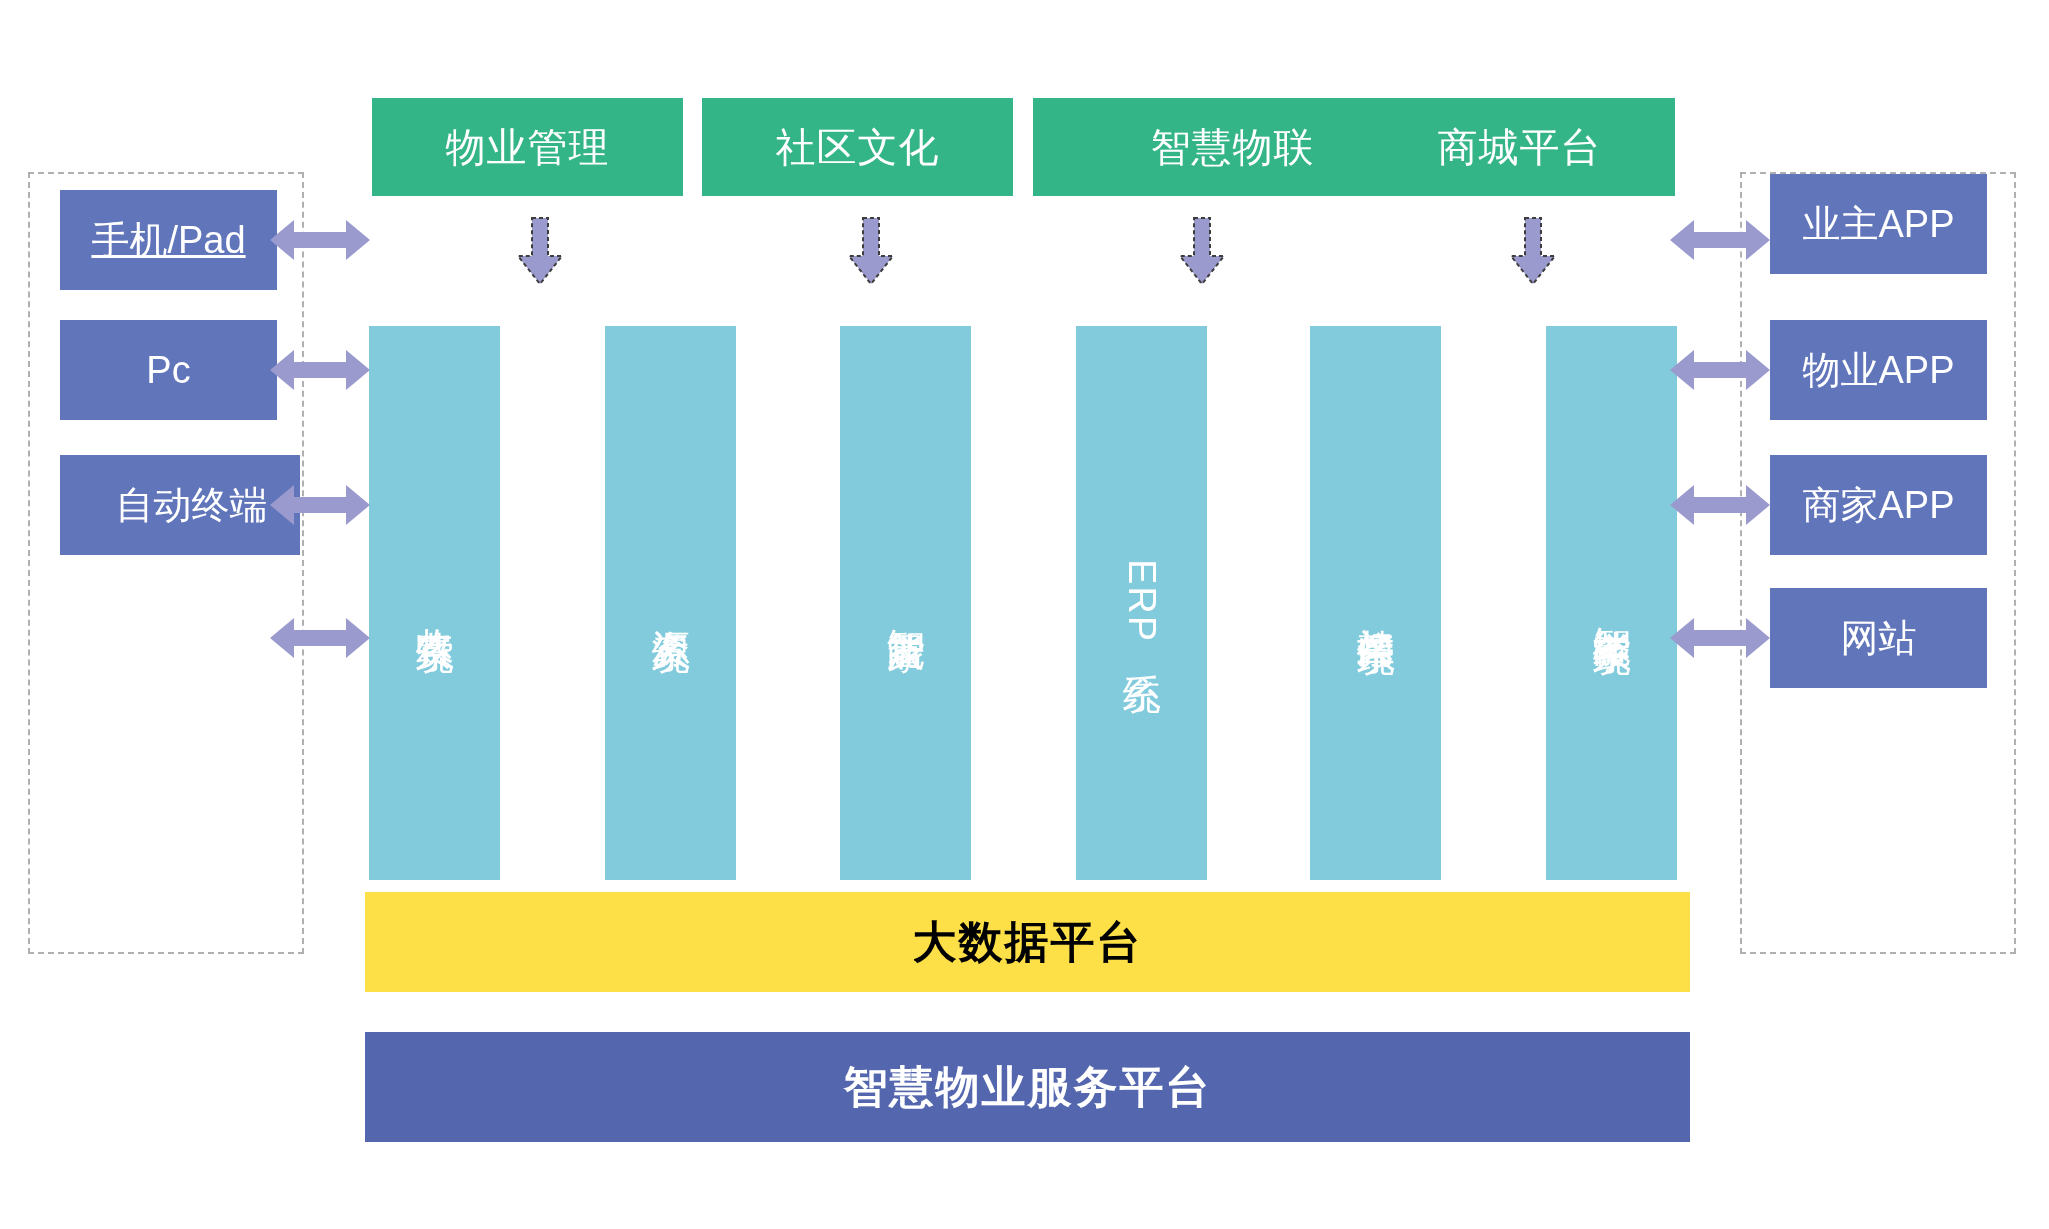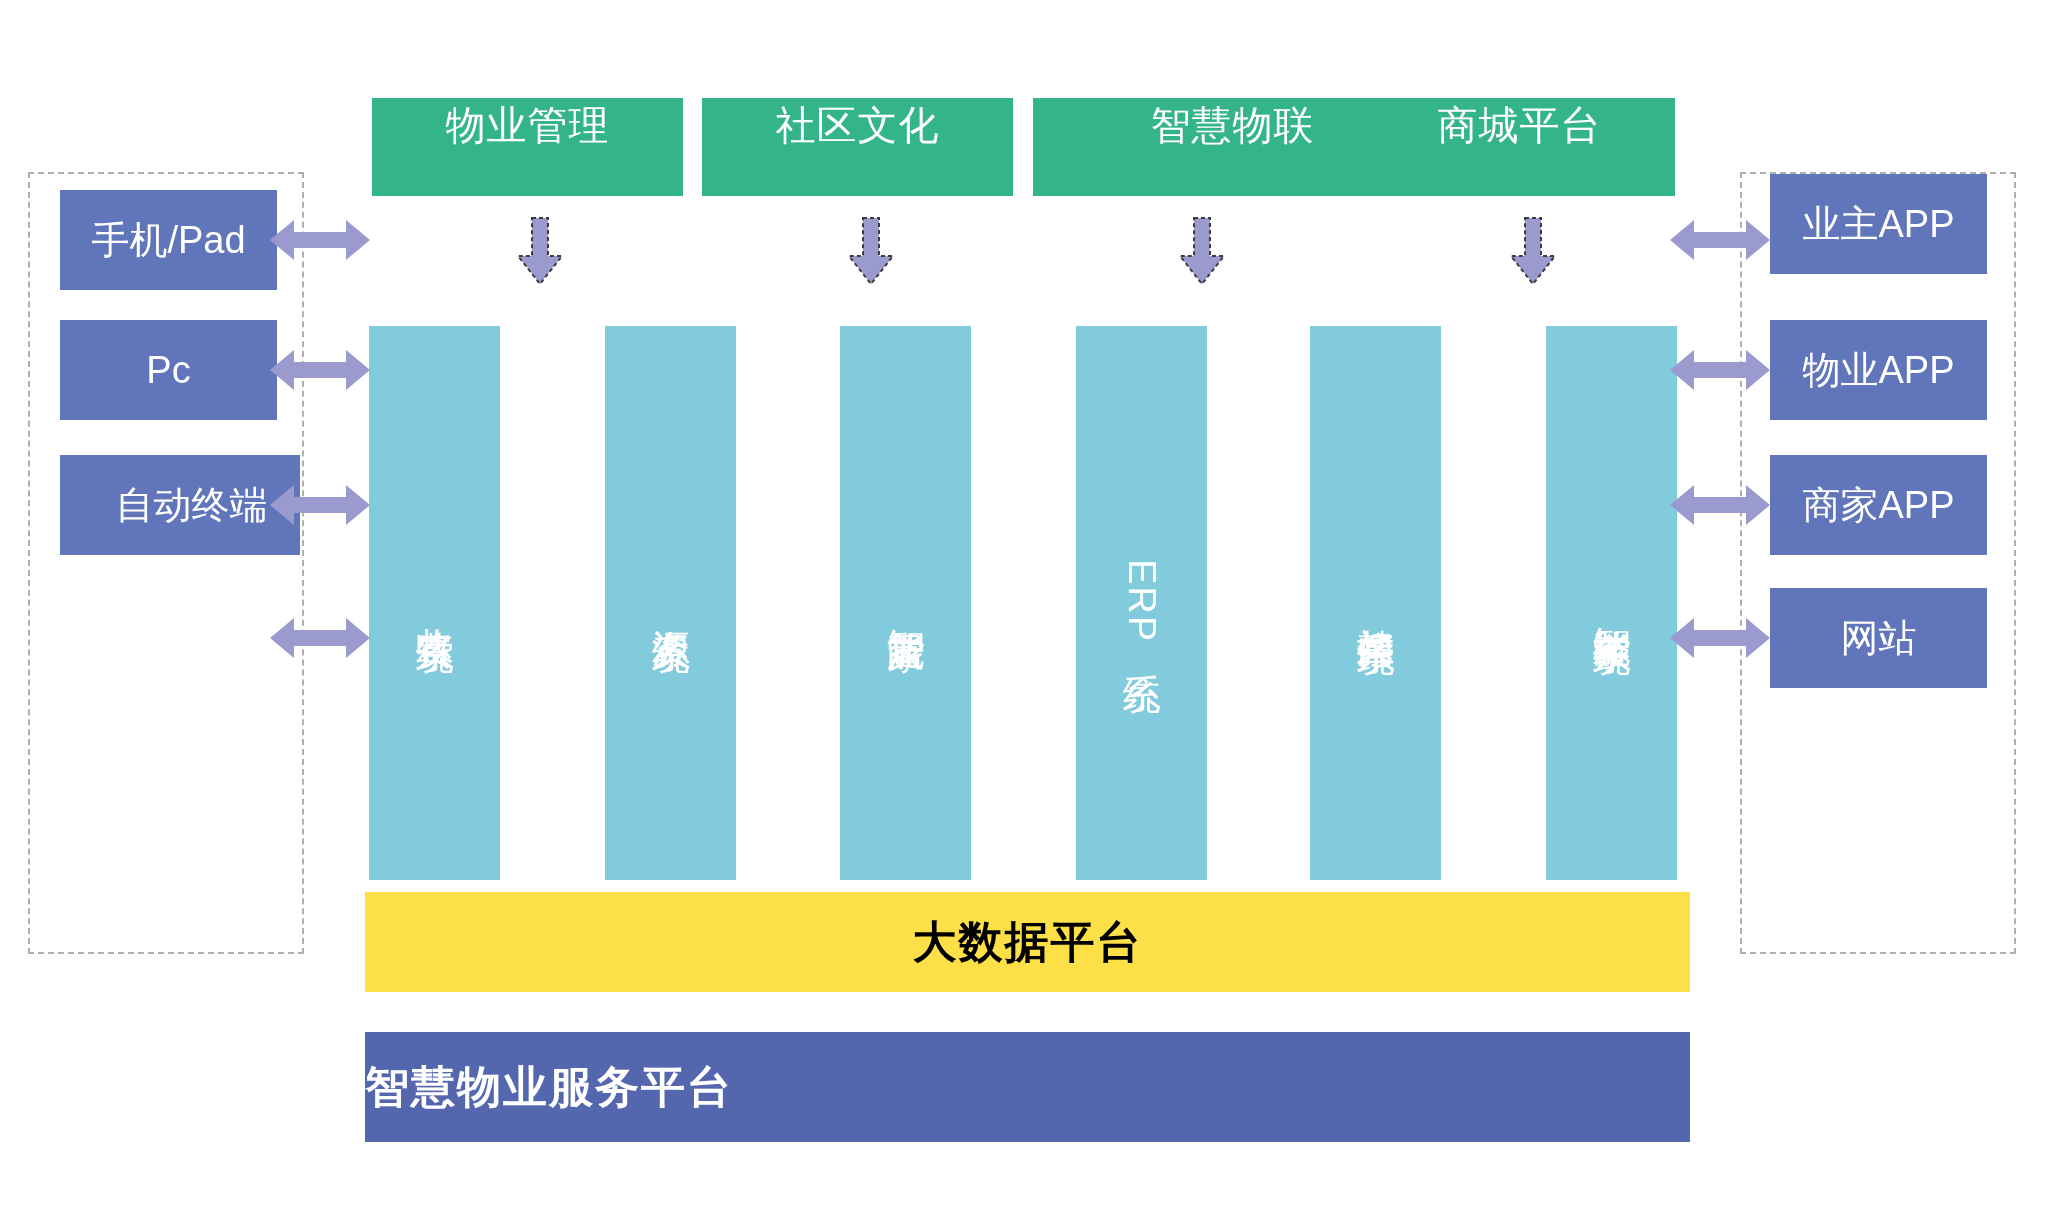--- a/index.html
+++ b/index.html
@@ -7,21 +7,21 @@
        font-family:"Liberation Sans","DejaVu Sans",sans-serif;}
   #stage{position:absolute;left:0;top:0;width:2049px;height:1229px;}
 
   
   .dashed-frame{position:absolute;border:2px dashed #b0b0b0;background:transparent;}
   #frame-left{left:28px;top:172px;width:272px;height:778px;}
   #frame-right{left:1740px;top:172px;width:272px;height:778px;}
 
   
   .green-box{position:absolute;top:98px;height:98px;background:#34b588;
-             display:flex;justify-content:center;
+             display:flex;align-items:center;justify-content:center;
              color:#ffffff;font-size:40px;letter-spacing:1px;white-space:nowrap;}
 
   
   .down-arrow{position:absolute;top:216px;width:48px;height:70px;}
 
   
   .col{position:absolute;top:326px;width:131px;height:554px;background:#82cbdd;}
   .col .vtext{position:absolute;left:0;right:0;top:0;bottom:0;
               display:flex;align-items:center;justify-content:center;
               color:#ffffff;font-size:38px;line-height:1.12;letter-spacing:2px;
@@ -36,21 +36,21 @@
   .side-right{left:1770px;}
 
   
   .h-arrow{position:absolute;width:104px;height:52px;}
 
   
   #bigdata-bar{position:absolute;left:365px;top:892px;width:1325px;height:100px;
                background:#fde047;display:flex;align-items:center;justify-content:center;
                color:#000000;font-size:44px;font-weight:bold;letter-spacing:2px;}
   #platform-bar{position:absolute;left:365px;top:1032px;width:1325px;height:110px;
-                background:#5366ae;display:flex;align-items:center;justify-content:flex-start;
+                background:#5366ae;display:flex;align-items:center;justify-content:center;
                 color:#ffffff;font-size:44px;font-weight:bold;letter-spacing:2px;}
 </style>
 </head>
 <body>
 
 <div id="stage">
 
   <div class="dashed-frame" id="frame-left"></div>
   <div class="dashed-frame" id="frame-right"></div>
 
@@ -100,21 +100,21 @@
   <div class="col" style="left:1076px;">
     <span class="vtext latin">ERP系统</span>
   </div>
   <div class="col" style="left:1310px;">
     <span class="vtext">门禁停车系统</span>
   </div>
   <div class="col" style="left:1546px;">
     <span class="vtext">智能楼宇系统</span>
   </div>
 
-  <div class="side-box side-left" style="top:190px;">
+  <div class="side-box side-left" style="top:190px;text-decoration:underline;">
     <span>手机/Pad</span>
   </div>
   <div class="side-box side-left" style="top:320px;">
     <span>Pc</span>
   </div>
   <div class="side-box side-left" style="top:455px;padding-left:23px;">
     <span>自动终端</span>
   </div>
 
   <div class="h-arrow" style="left:268px;top:214px;">

